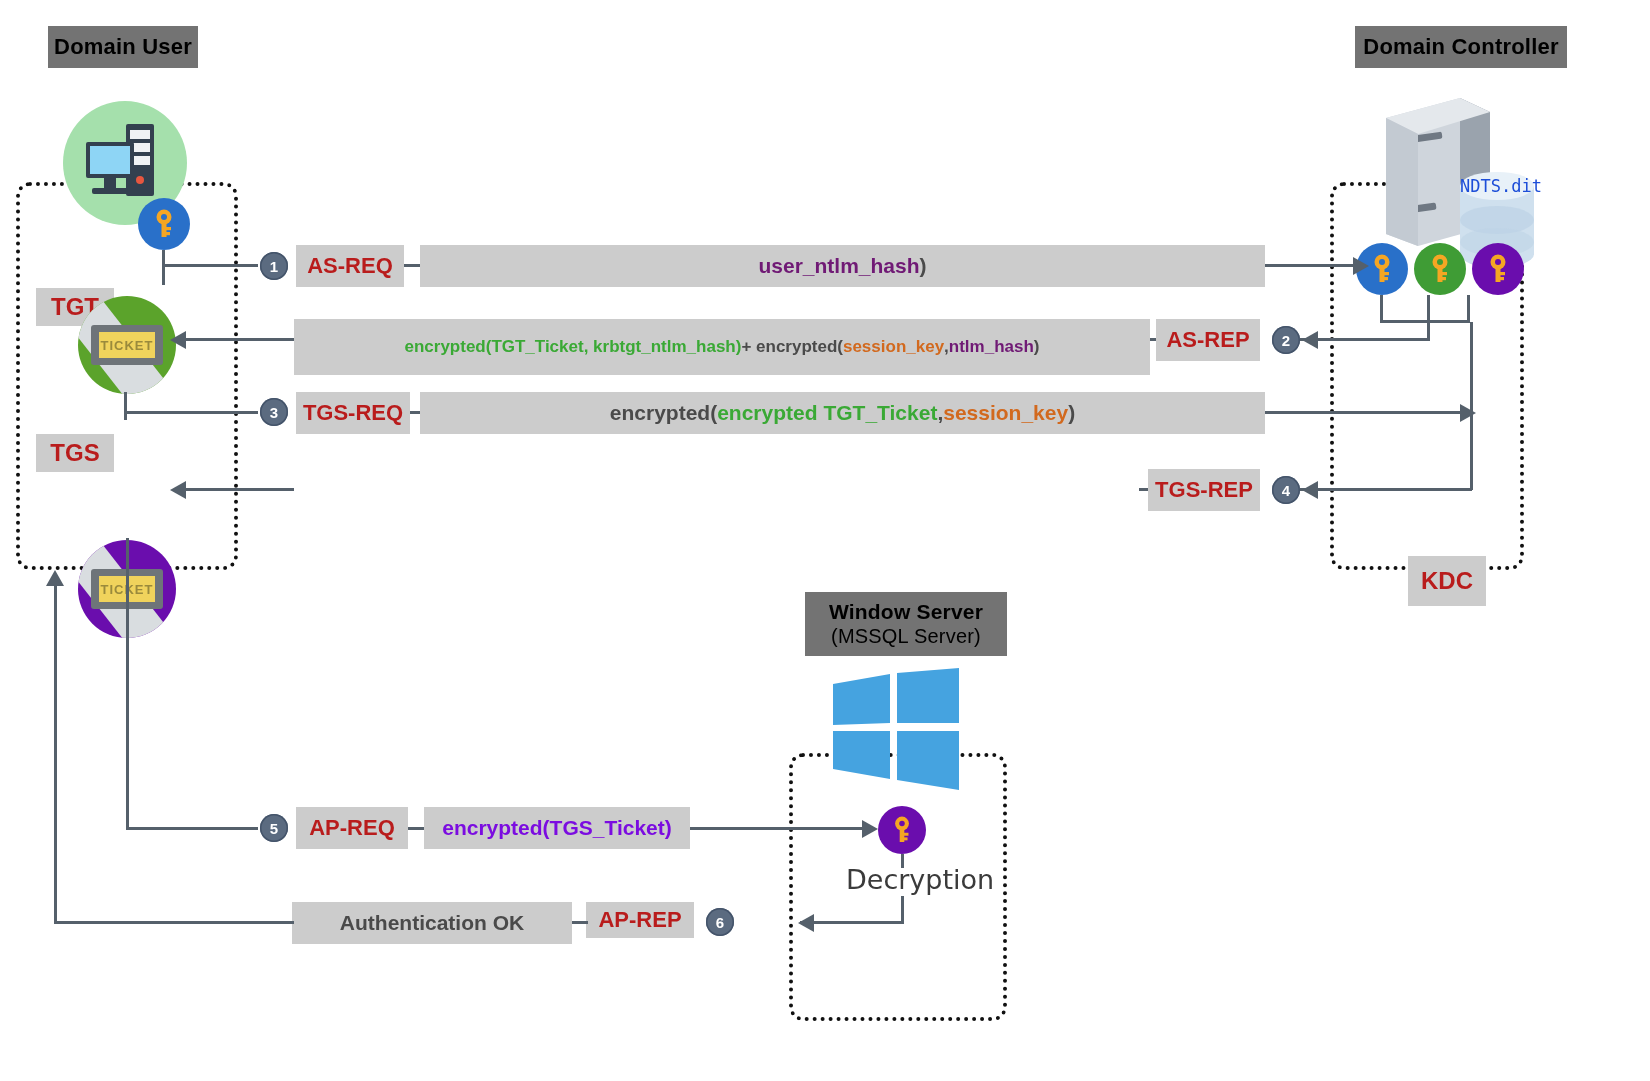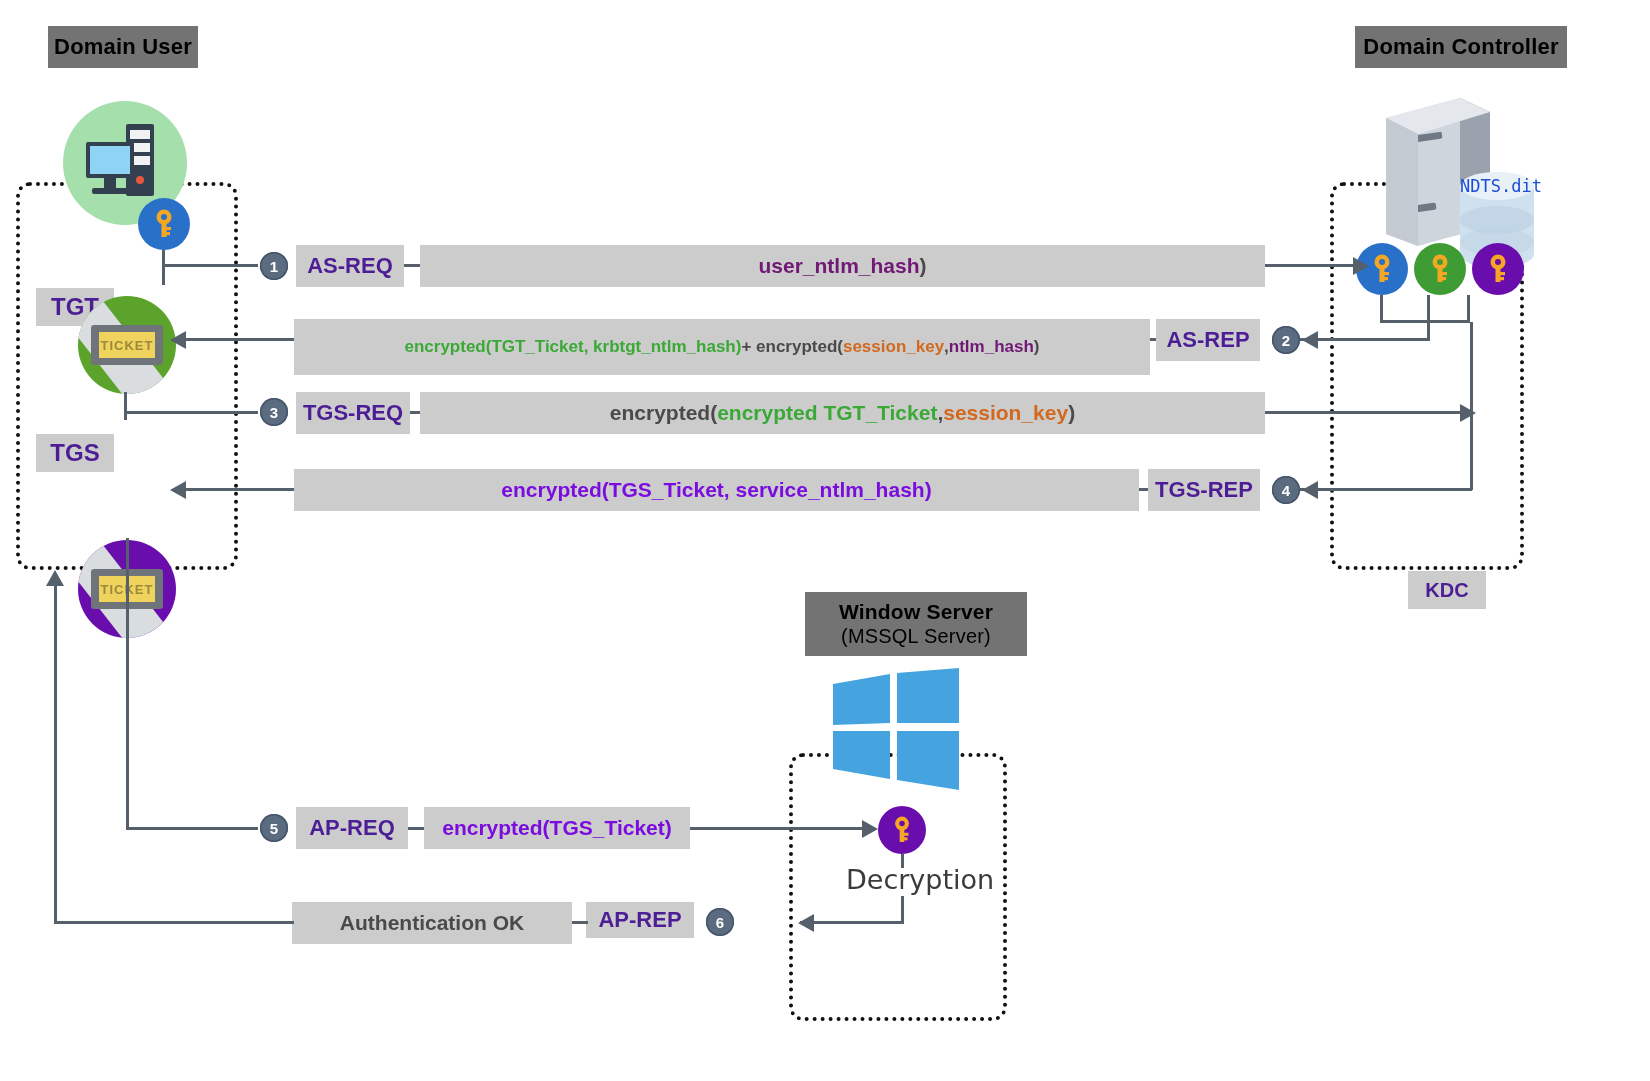--- a/index.html
+++ b/index.html
@@ -7,21 +7,21 @@
        font-family:"Liberation Sans","DejaVu Sans",sans-serif;}
   .stage{position:absolute;inset:0;}
   .abs{position:absolute;box-sizing:border-box;}
 
   
   .chip{background:#737373;color:#000;font-weight:bold;display:flex;
         align-items:center;justify-content:center;text-align:center;
         line-height:1.15;letter-spacing:.2px;}
 
   
-  .tag{background:#cccccc;color:#4c1d95;font-weight:bold;display:flex;
+  .tag{background:#cccccc;color:#b91c1c;font-weight:bold;display:flex;
        align-items:center;justify-content:center;text-align:center;}
 
   
   .bar{background:#cccccc;color:#4a4a4a;font-weight:bold;display:flex;
        align-items:center;justify-content:center;text-align:center;
        white-space:nowrap;}
   .g{color:#3aa935;}
   .b{color:#701a75;}
   .o{color:#d2691e;}
   .p{color:#7b0ce0;}
@@ -73,21 +73,21 @@
   <div class="abs dotbox" style="left:16px;top:182px;width:222px;height:388px;"></div>
 
   <div class="abs dotbox" style="left:1330px;top:182px;width:194px;height:388px;"></div>
 
   <div class="abs dotbox" style="left:789px;top:753px;width:218px;height:268px;"></div>
 
   <div class="abs chip" style="left:48px;top:26px;width:150px;height:42px;font-size:22px;">Domain User</div>
 
   <div class="abs chip" style="left:1355px;top:26px;width:212px;height:42px;font-size:22px;">Domain Controller</div>
 
-  <div class="abs chip" style="left:805px;top:592px;width:222px;height:64px;font-size:21px;flex-direction:column;">
+  <div class="abs chip" style="left:805px;top:592px;width:202px;height:64px;font-size:21px;flex-direction:column;">
     <span>Window Server</span>
     <span style="font-weight:normal;font-size:20px;">(MSSQL Server)</span>
   </div>
 
   <div class="abs" style="left:63px;top:101px;width:124px;height:124px;border-radius:50%;background:#a5e0ac;"></div>
 
   <div class="abs" style="left:82px;top:122px;width:96px;height:84px;">
     <svg width="96" height="84" viewBox="0 0 96 84">
       <rect x="44" y="2" width="28" height="72" rx="2" fill="#33404f"></rect>
       <rect x="48" y="8" width="20" height="9" fill="#f0f2f4"></rect>
@@ -173,21 +173,21 @@
   <div class="abs keycircle" style="left:1472px;top:243px;width:52px;height:52px;background:#6a0dad;">
     <svg width="26" height="30" viewBox="0 0 26 30">
       <circle cx="13" cy="8" r="7.5" fill="#f5a623"></circle>
         <circle cx="13" cy="8" r="3" fill="#6a0dad"></circle>
       <rect x="10.5" y="13" width="5" height="15" fill="#f5a623"></rect>
       <rect x="15" y="18" width="5" height="3.2" fill="#f5a623"></rect>
       <rect x="15" y="23" width="4" height="3.2" fill="#f5a623"></rect>
     </svg>
   </div>
 
-  <div class="abs tag" style="left:1408px;top:571px;width:78px;height:38px;font-size:20px;">KDC</div>
+  <div class="abs tag" style="left:1408px;top:556px;width:78px;height:50px;font-size:24px;">KDC</div>
 
   <div class="abs ln lnv" style="left:162px;top:250px;width:3px;height:35px;"></div>
   <div class="abs ln lnh" style="left:162px;top:264px;width:96px;height:3px;"></div>
   <div class="abs step" style="left:260px;top:252px;width:28px;height:28px;font-size:15px;">1</div>
   <div class="abs tag" style="left:296px;top:245px;width:108px;height:42px;font-size:22px;">AS-REQ</div>
   <div class="abs ln lnh" style="left:404px;top:264px;width:16px;height:3px;"></div>
   <div class="abs bar" style="left:420px;top:245px;width:845px;height:42px;font-size:21px;">
       <span class="b">user_ntlm_hash</span>
       <span class="dk">)</span>
   </div>
@@ -224,23 +224,20 @@
       <span class="g">encrypted TGT_Ticket</span>
       <span class="dk">, </span>
       <span class="o">session_key</span>
       <span class="dk">)</span>
   </div>
   <div class="abs ln lnh" style="left:1265px;top:411px;width:205px;height:3px;"></div>
   <div class="abs arrow ar-r" style="left:1460px;top:404px;"></div>
 
   <div class="abs arrow ar-l" style="left:170px;top:481px;"></div>
   <div class="abs ln lnh" style="left:186px;top:488px;width:108px;height:3px;"></div>
-  <div class="abs bar" style="left:294px;top:469px;width:845px;height:42px;font-size:21px;">
-    <span class="p">encrypted(TGS_Ticket, service_ntlm_hash)</span>
-  </div>
   <div class="abs ln lnh" style="left:1139px;top:488px;width:16px;height:3px;"></div>
   <div class="abs tag" style="left:1148px;top:469px;width:112px;height:42px;font-size:22px;">TGS-REP</div>
   <div class="abs step" style="left:1272px;top:476px;width:28px;height:28px;font-size:15px;">4</div>
   <div class="abs ln lnh" style="left:1300px;top:488px;width:172px;height:3px;"></div>
   <div class="abs arrow ar-l" style="left:1302px;top:481px;"></div>
   <div class="abs ln lnv" style="left:1470px;top:322px;width:3px;height:168px;"></div>
 
   <div class="abs ln lnv" style="left:126px;top:538px;width:3px;height:292px;"></div>
   <div class="abs ln lnh" style="left:126px;top:827px;width:132px;height:3px;"></div>
   <div class="abs step" style="left:260px;top:814px;width:28px;height:28px;font-size:15px;">5</div>

